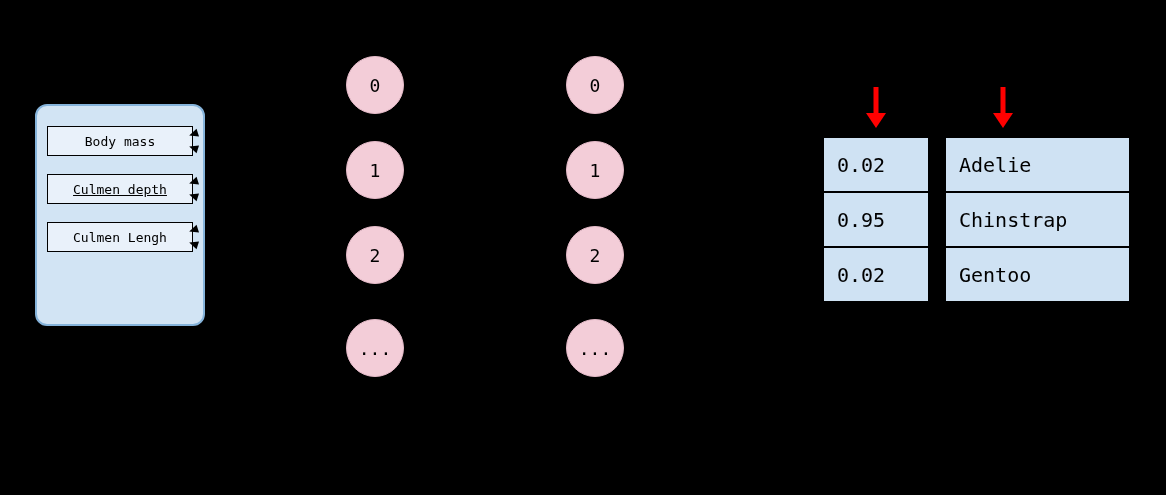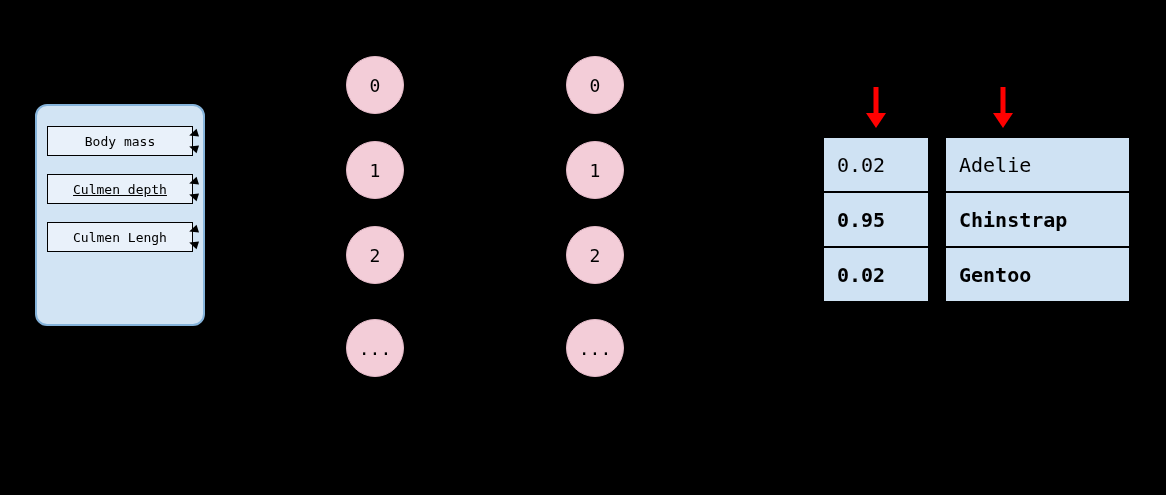--- a/index.html
+++ b/index.html
@@ -87,21 +87,21 @@
     background: var(--table-fill, #cfe2f3);
     border: 2px solid var(--stroke, #000000);
     box-sizing: border-box;
     height: 57px;
     display: flex;
     align-items: center;
     padding-left: 13px;
     font-size: 20px;
     color: var(--stroke, #000000);
   }
-  .out-row + .out-row { margin-top: -2px; font-weight: bold; }
+  .out-row + .out-row { margin-top: -2px; }
   .probs-table   { left: 822px; top: 136px; width: 108px; }
   .classes-table { left: 944px; top: 136px; width: 187px; }
 
   .red-arrow { position: absolute; }
 </style>
 </head>
 <body>
 
 <div class="canvas">
 

